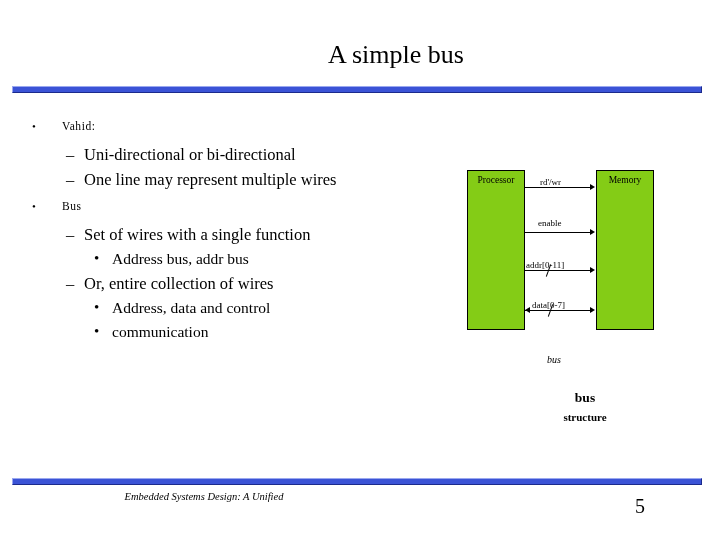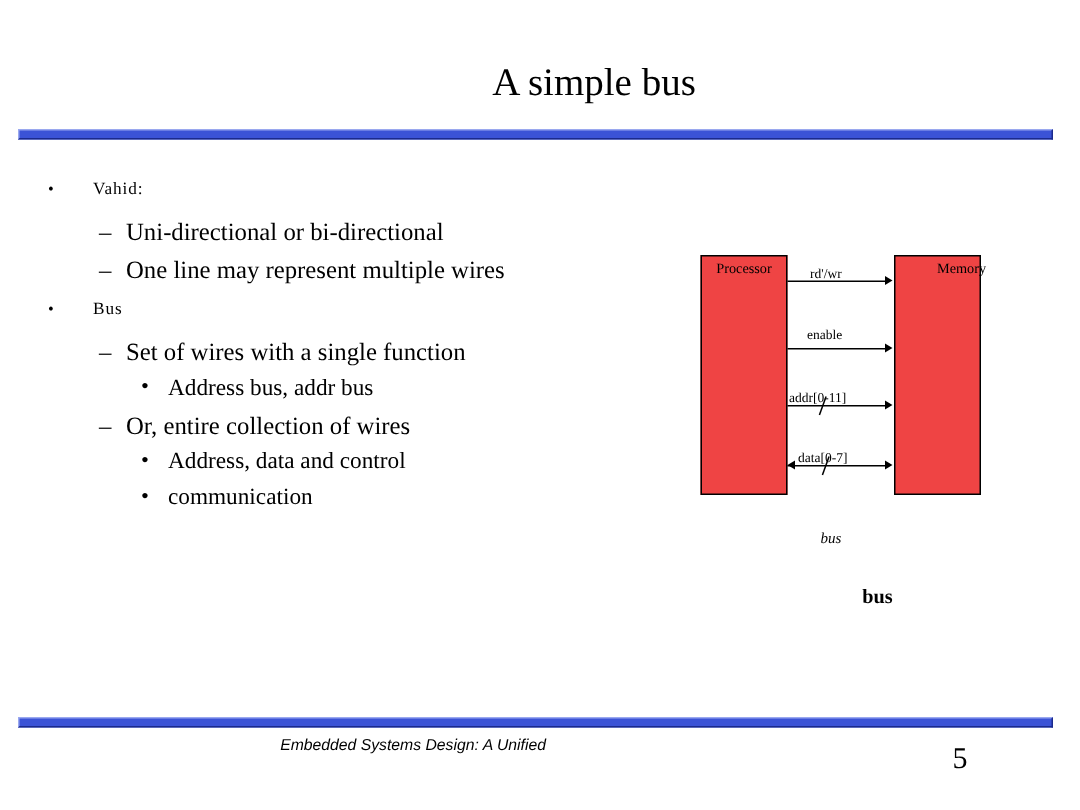--- a/index.html
+++ b/index.html
@@ -107,33 +107,33 @@
     display: block;
     padding-left: 0;
   }
   .gap-s { height: 6px; }
 
   
   .figure { position: absolute; left: 460px; top: 160px; width: 250px; height: 280px; }
   .box {
     position: absolute;
     border: 1px solid #000;
-    background: #ef4444;
+    background: #84cc16;
     box-sizing: border-box;
   }
   .box-label {
     position: absolute;
     width: 100%;
     text-align: center;
     font-size: 9.5px;
     font-family: "Liberation Serif", serif;
     color: #000;
   }
   .proc { left: 7px; top: 10px; width: 58px; height: 160px; }
-  .mem  { left: 136px; top: 10px; width: 58px; height: 160px; padding-left: 16px; }
+  .mem  { left: 136px; top: 10px; width: 58px; height: 160px; }
 
   .wire { position: absolute; background: #000; height: 1px; }
   .wirelabel {
     position: absolute;
     font-size: 9px;
     font-family: "Liberation Serif", serif;
     color: #000;
     white-space: nowrap;
   }
   .slash {
@@ -179,29 +179,29 @@
     text-align: center;
     font-size: 11px;
     font-weight: bold;
     font-family: "Liberation Serif", serif;
     color: #000;
   }
 
   
   .footer {
     position: absolute;
-    left: 24px;
+    left: 34px;
     top: 490px;
     width: 340px;
-    text-align: right;
+    text-align: center;
     font-size: 10.5px;
     font-style: italic;
     line-height: 14px;
     color: #000;
-    font-family: Liberation Sans, sans-serif;
+    font-family: Liberation Serif, serif;
   }
   .pagenum {
     position: absolute;
     left: 620px;
     top: 495px;
     width: 40px;
     text-align: center;
     font-size: 20px;
     color: #000;
     font-family: "Liberation Serif", serif;
@@ -298,20 +298,21 @@
 
     <div class="wire" style="left:65px; top:150px; width:66px;"></div>
     <div class="arrow-r" style="left:130px; top:146.5px;"></div>
     <div class="arrow-l" style="left:65px; top:146.5px;"></div>
     <div class="slash" style="left:90px; top:144px;"></div>
     <div class="wirelabel" style="left:72px; top:140px;">data[0-7]</div>
 
     <div class="bus-italic" style="left:87px; top:194px;">bus</div>
 
     <div class="caption-bold" style="top:230px;">bus</div>
+    <div class="caption-sub" style="top:251px;">structure</div>
 
   </div>
 
   <div class="rule-bottom"></div>
 
   <div class="footer">
     <span>Embedded Systems Design: A Unified</span><br>
   </div>
 
   <div class="pagenum">5</div>

